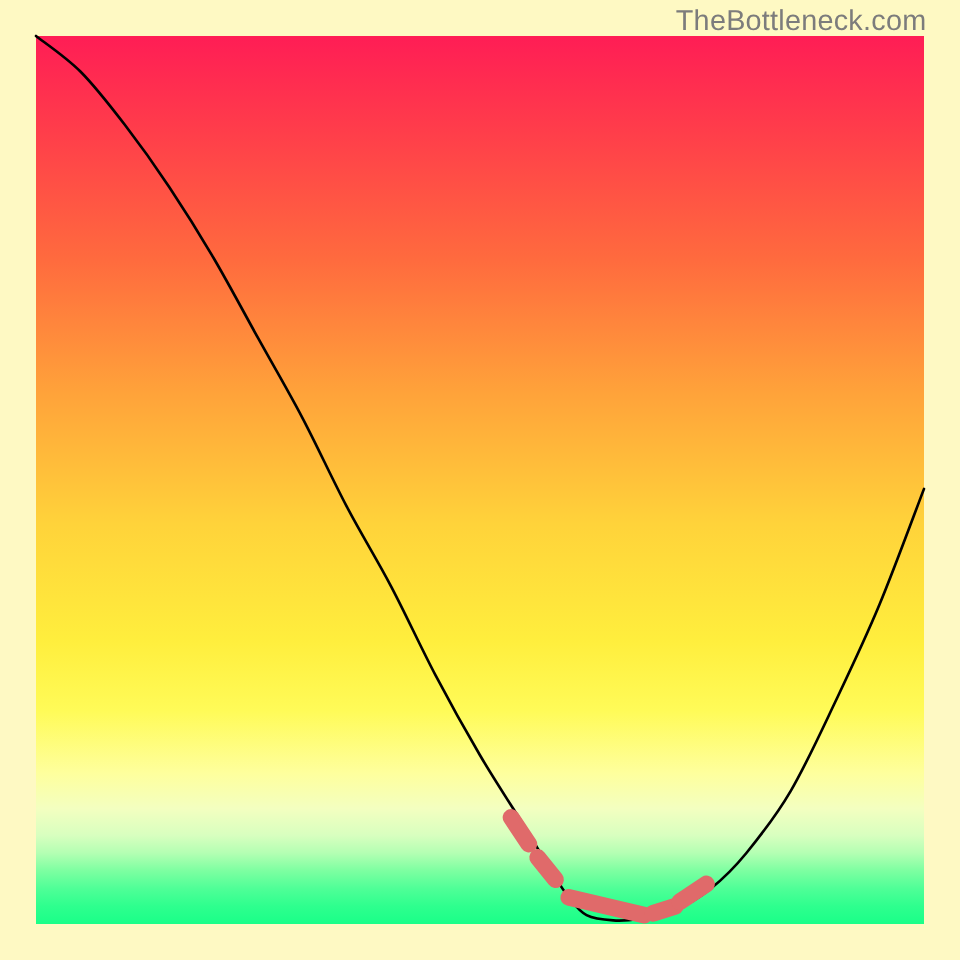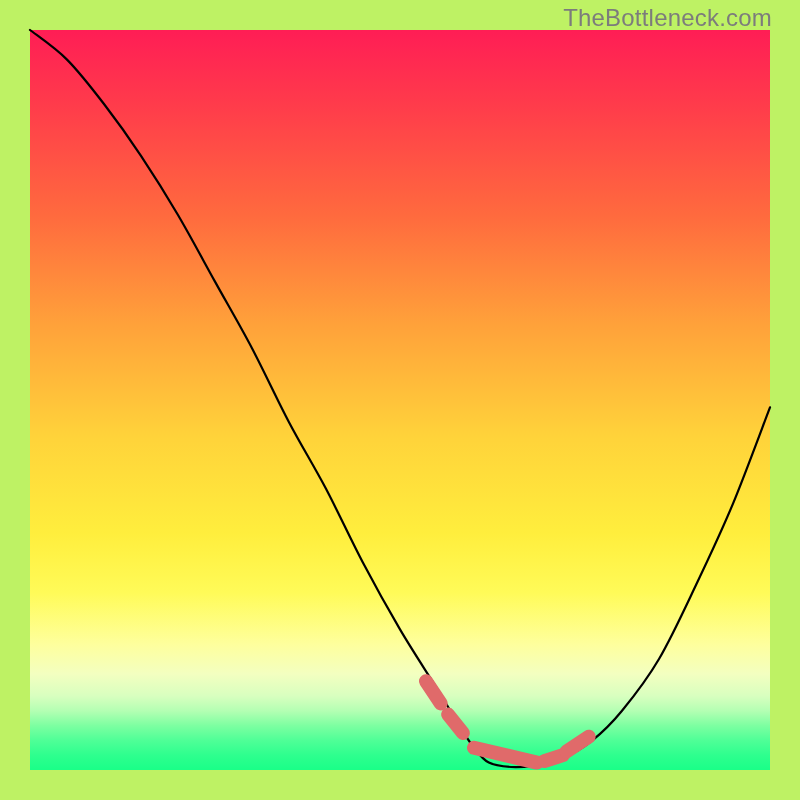--- a/index.html
+++ b/index.html
@@ -10,21 +10,21 @@
     background: #000;
     font-family: Arial, Helvetica, sans-serif;
     overflow: hidden;
   }
   .frame {
     position: absolute;
     left: 0;
     top: 0;
     width: 800px;
     height: 800px;
-    background: #bef264;
+    background: #fef9c3;
   }
   .plot-area {
     position: absolute;
     left: 30px;
     top: 30px;
     width: 740px;
     height: 740px;
     
     background: linear-gradient(
       to bottom,

